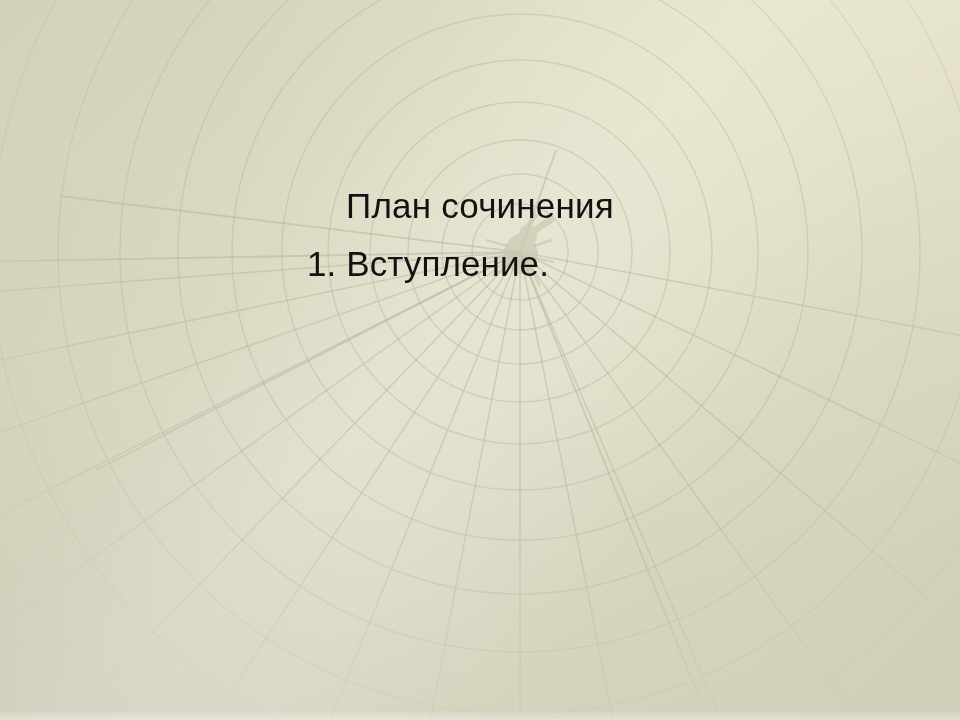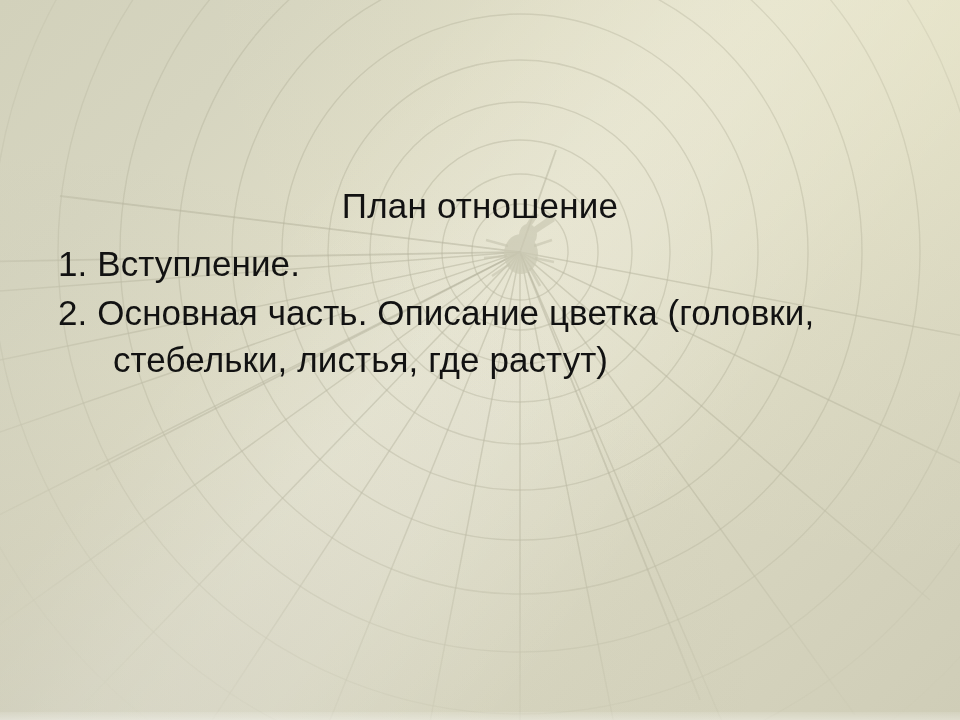--- a/index.html
+++ b/index.html
@@ -80,23 +80,24 @@
     top: 186px;
     text-align: center;
     font-size: 35px;
     line-height: 40px;
     color: #121212;
     letter-spacing: 0.2px;
     white-space: nowrap;
   }
   .outline {
     position: absolute;
-    left: 58px;
+    left: 48px;
     top: 240px;
     width: 760px;
+    text-align: center;
   }
   .outline-item {
     font-size: 35px;
     line-height: 47px;
     color: #121212;
     letter-spacing: 0.1px;
     padding-left: 55px;
     text-indent: -55px;
     margin: 0 0 2px 0;
   }
@@ -186,21 +187,20 @@
     </defs>
     <g mask="url(#webMask)" opacity="0.62">
       <use href="#webGeom"></use>
     </g>
   </svg>
 
   <div id="bottom-strip"></div>
 
   <div id="content">
 
-    <div class="slide-title">План отношение</div>
+    <div class="slide-title">План сочинения</div>
 
     <div class="outline">
       <p class="outline-item">1. Вступление.</p>
-      <p class="outline-item wide">2. Основная часть. Описание цветка (головки, стебельки, листья, где растут)</p>
     </div>
 
   </div>
 </div>
 
 </body></html>

